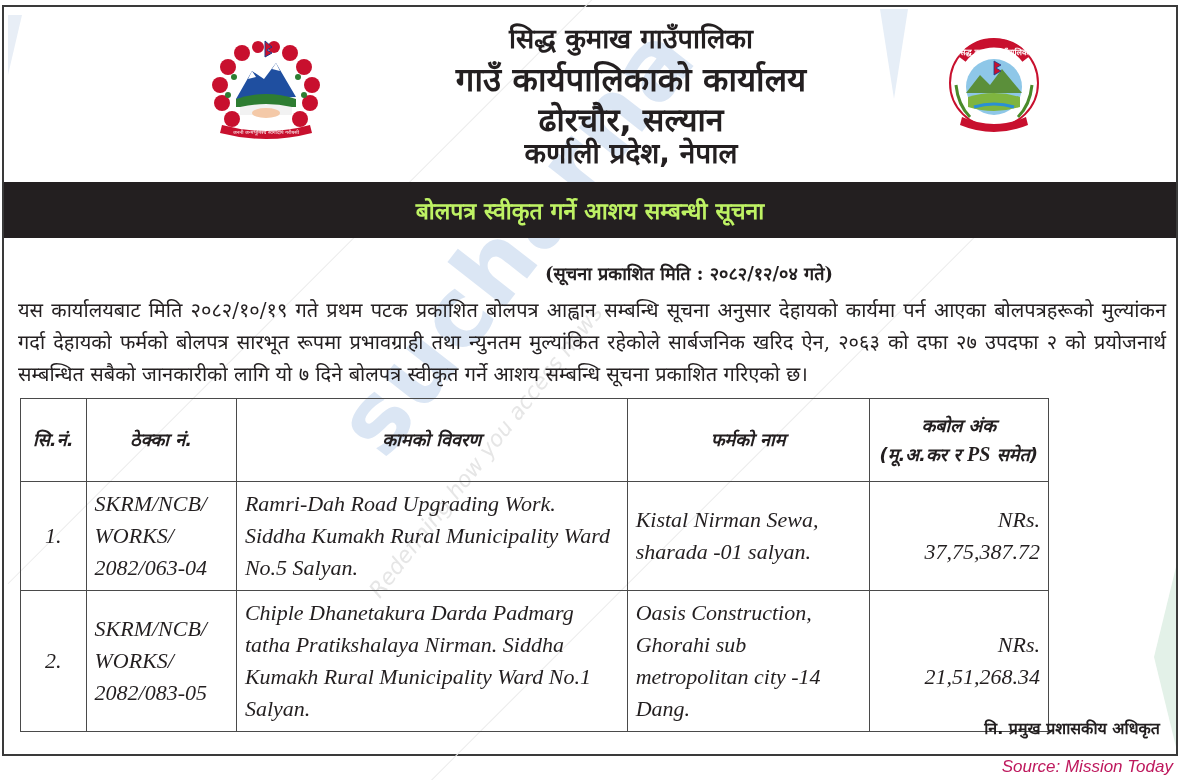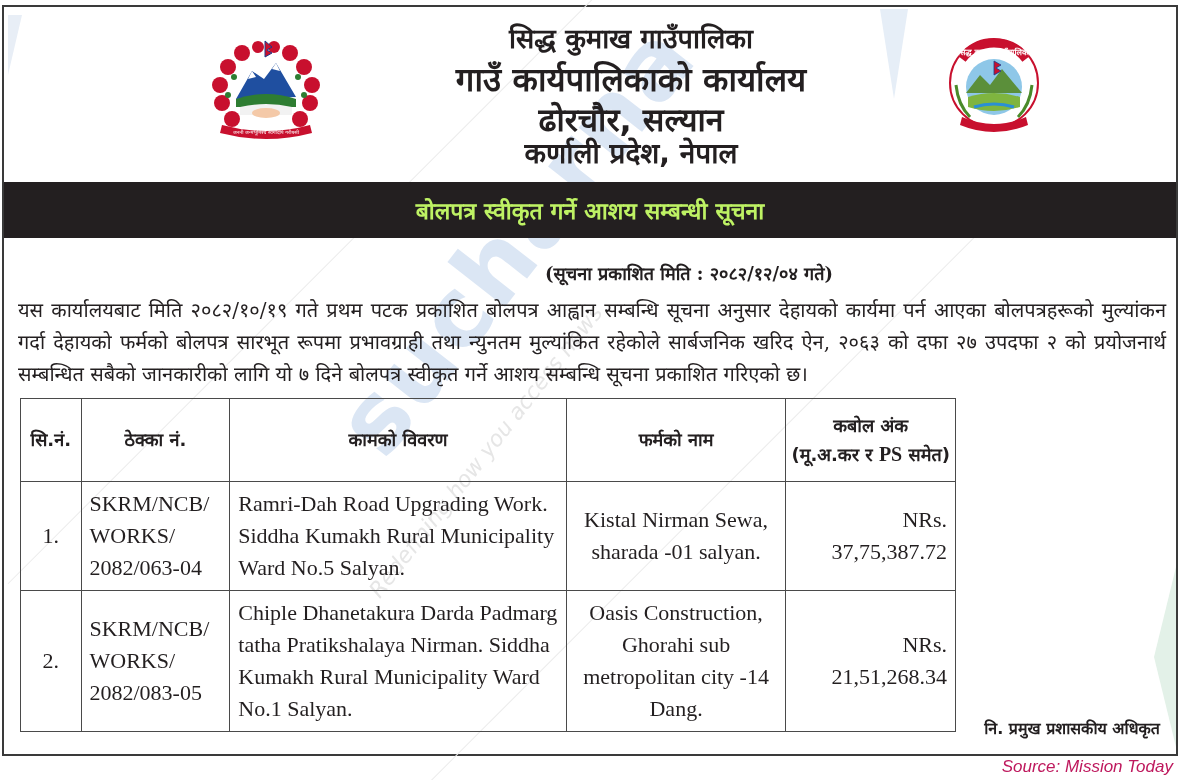--- a/index.html
+++ b/index.html
@@ -59,40 +59,41 @@
       position: absolute; left: 0; top: 254px; width: 1172px; text-align: center; z-index: 1;
       font-size: 18px; font-weight: bold; padding-left: 160px; margin-left: 19px;
     }
 
     .para {
       position: absolute; left: 14px; top: 287px; width: 1148px; z-index: 1;
       font-size: 20px; line-height: 32px; text-align: justify; text-align-last: left;
     }
 
     table.bids {
-      position: absolute; left: 16px; top: 391px; width: 936px; z-index: 1;
+      position: absolute; left: 16px; top: 391px; width: 1029px; z-index: 1;
       border-collapse: collapse;
+      font-style: italic;
     }
     table.bids th, table.bids td {
       border: 1.5px solid #4a4a4a; vertical-align: middle;
     }
     table.bids th {
       height: 83px; font-family: "DejaVu Sans", sans-serif; font-weight: bold;
       font-size: 18px; text-align: center; line-height: 28px;
     }
     table.bids td {
       font-family: "Liberation Serif", serif; font-size: 22px; line-height: 32px;
       padding: 6px 8px;
     }
     table.bids tr.r1 td { height: 108px; }
     table.bids tr.r2 td { height: 108px; }
     td.sn { text-align: center; width: 72px; }
     td.no { width: 156px; }
     td.desc { width: 458px; }
-    td.firm { width: 270px; text-align: center; }
+    td.firm { width: 270px; }
     td.amt { text-align: right; width: 192px; }
     .ps { font-family: "Liberation Serif", serif; font-weight: bold; font-size: 20px; }
 
     .signature {
       position: absolute; right: 16px; top: 710px; z-index: 1;
       font-family: "DejaVu Sans", sans-serif; font-weight: bold; font-size: 16px;
     }
 
     .source {
       position: absolute; right: 8px; top: 757px; z-index: 2;

